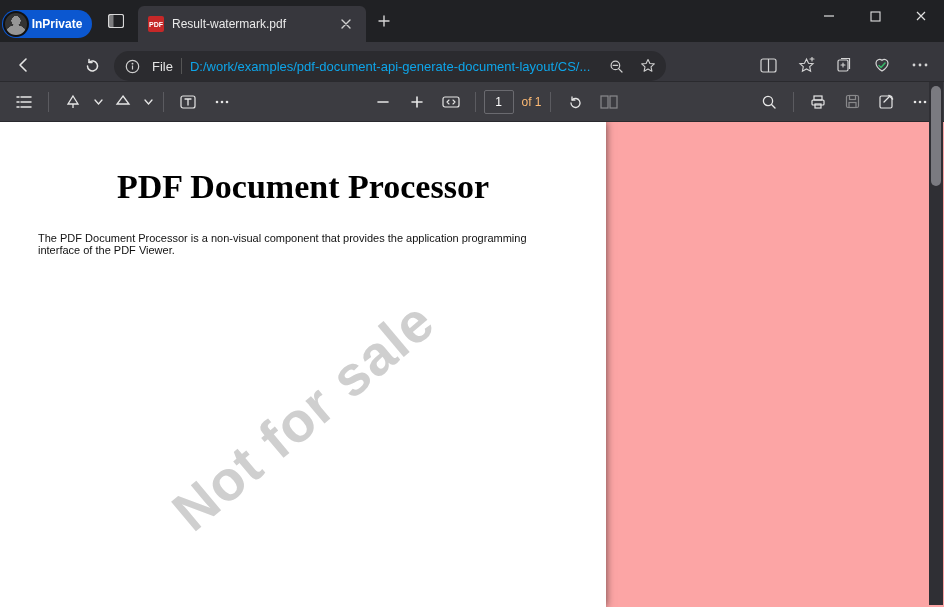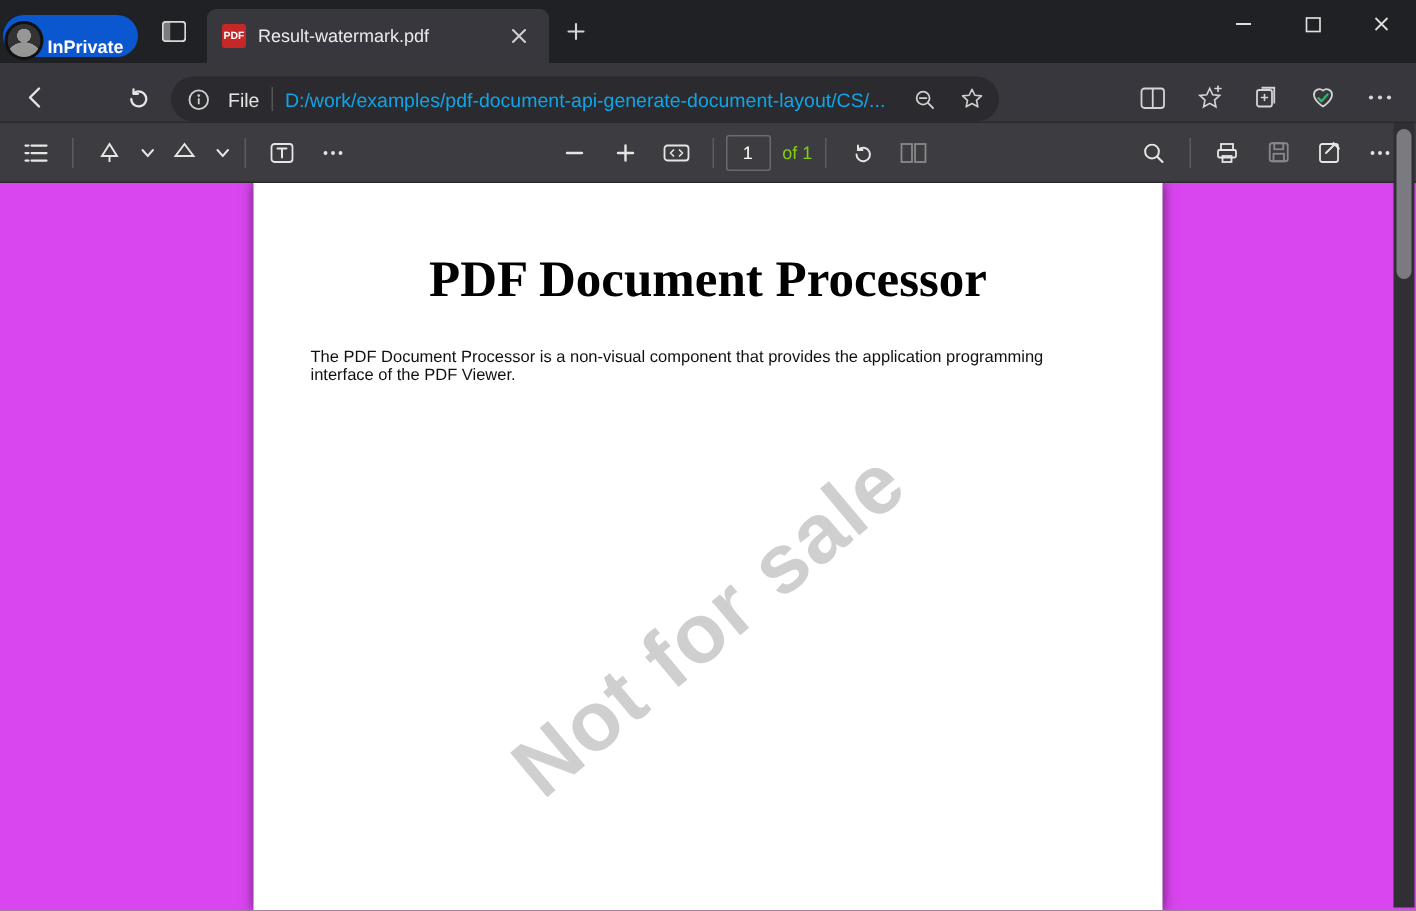--- a/index.html
+++ b/index.html
@@ -21,21 +21,21 @@
   }
   .profile {
     width: 94px;
     display: flex;
     align-items: center;
     justify-content: center;
     gap: 4px;
   }
   .inprivate {
     display: flex;
-    align-items: flex-end;
+    align-items: center;
     gap: 5px;
     background: #0b57d0;
     height: 28px;
     padding: 0 10px 0 3px;
     border-radius: 14px;
     margin-top: 6px;
   }
   .inprivate .avatar {
     width: 22px; height: 22px;
     border-radius: 50%;
@@ -151,28 +151,28 @@
   .chev { width:14px;display:flex;align-items:center;justify-content:center;color:#e6e6e6; }
   .tsep { width:1px;height:20px;background:#5b5b60;margin:0 6px; }
   .spacer { flex:1; }
   .pagebox {
     width:30px;height:24px;
     background:transparent;
     border:1px solid #6a6a6f;
     border-radius:2px;
     color:#fff;font-size:12px;text-align:center;
   }
-  .pagelabel { font-size:12px;color:#84cc16; margin-left:6px; }
+  .pagelabel { font-size:12px;color:#fdba74; margin-left:6px; }
 
   
   .docarea {
     height: calc(607px - 42px - 40px - 40px);
-    background: #d946ef;
+    background: #fca5a5;
     display:flex;
-    justify-content:center;
+    justify-content:flex-start;
     overflow:hidden;
     position:relative;
   }
   .page {
     margin-top:0;
     width: 606px;
     height: 100%;
     background:#fff;
     position:relative;
     box-shadow: 0 0 8px rgba(0,0,0,.6);

